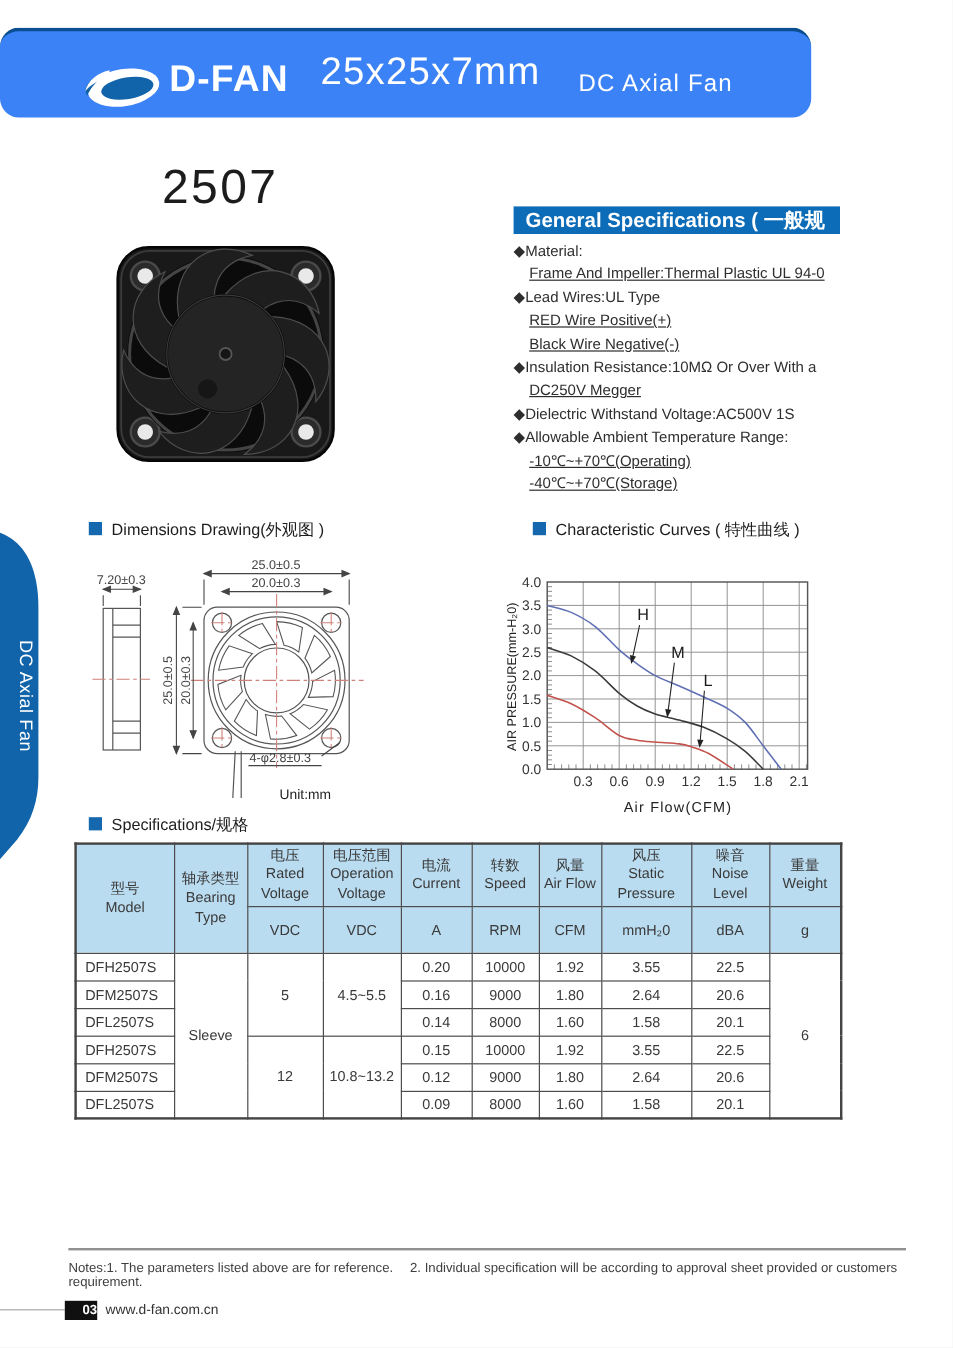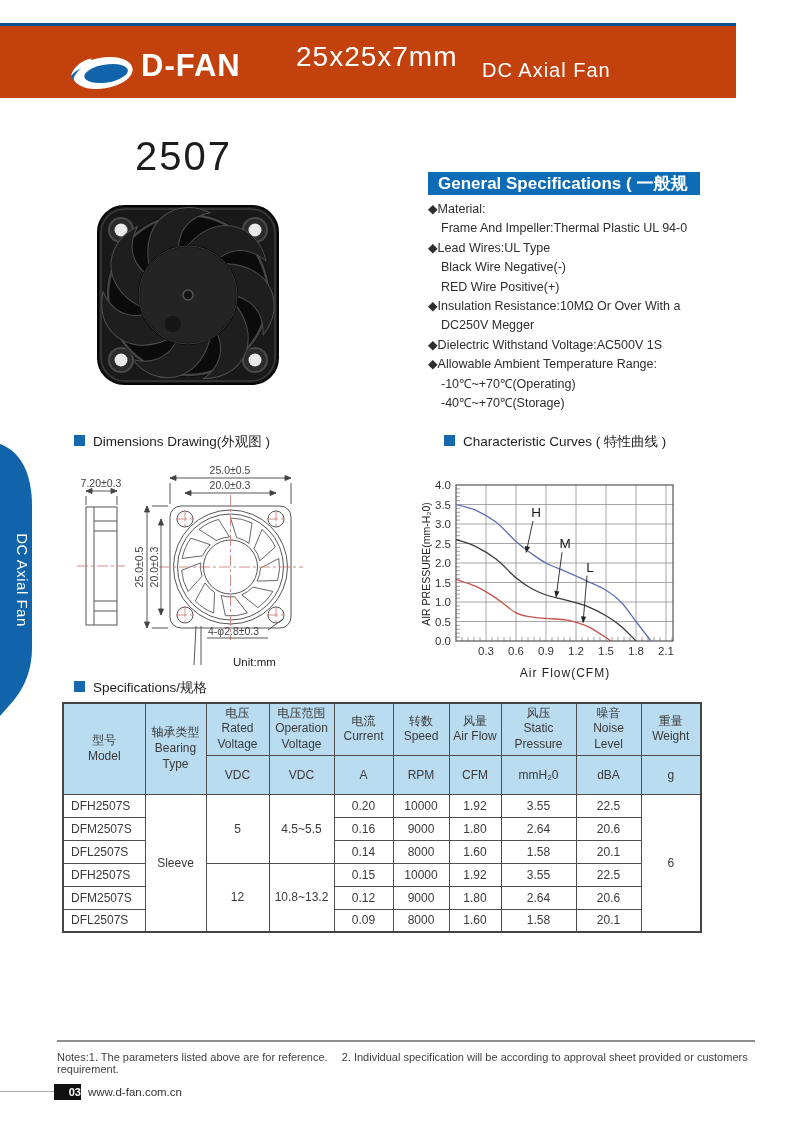--- a/index.html
+++ b/index.html
@@ -1,38 +1,38 @@
 <!DOCTYPE html>
 <html><head>
 <meta charset="utf-8">
 <style>
   * { margin:0; padding:0; box-sizing:border-box; }
   body { background:#d8d8d8; font-family:"Liberation Sans", sans-serif; }
   #page { position:relative; width:794px; height:1123px; background:#ffffff; margin:0 auto; overflow:hidden; }
 
   
-  .top-band { position:absolute; left:0; top:23px; width:736px; height:75px;
-              background:#c2410c; border-top:3px solid #0b4f92; color:#fff; }
+  .top-band { position:absolute; left:0; top:23px; width:676px; height:75px;
+              background:#3b82f6; border-top:3px solid #0b4f92; color:#fff;border-radius:16px; }
   .brand-logo { position:absolute; left:70px; top:25px; }
   .brand-text { position:absolute; left:141px; top:22px; font-size:31px; font-weight:bold; letter-spacing:1px; }
-  .title-main { position:absolute; left:296px; top:15px; font-size:28px; font-weight:400; letter-spacing:1px; }
+  .title-main { position:absolute; left:267px; top:15px; font-size:32px; font-weight:400; letter-spacing:1px; }
   .title-sub  { position:absolute; left:482px; top:33px; font-size:20px; letter-spacing:1px; }
 
   .model-no { position:absolute; left:135px; top:134px; font-size:40px; color:#1c1c1c; letter-spacing:2px; }
 
   .photo { position:absolute; left:95px; top:202px; }
 
   
   .gs-bar { position:absolute; left:428px; top:172px; width:272px; height:23px;
             background:#0d6cb7; color:#fff; font-size:17px; font-weight:bold;
             line-height:23px; padding-left:10px; }
   .gs-list { position:absolute; left:428px; top:200px; width:330px;
              font-size:12.5px; color:#2e2e2e; }
   .gs-list div { line-height:19.4px; white-space:nowrap; }
-  .gs-list .cont { padding-left:13px; }
+  .gs-list .cont { padding-left:13px;text-decoration:underline; }
 
   
   .sec-head { position:absolute; font-size:13.5px; color:#1d1d1d; white-space:nowrap;padding-left:16px; }
   .sec-sq { display:inline-block; width:11px; height:11px; background:#1568ae; margin-right:8px; }
 
   
   .spec-table { position:absolute; left:62px; top:702px; border-collapse:collapse;
                 table-layout:fixed; width:638px; font-size:12px; color:#3a3a3a; }
   .spec-table th, .spec-table td { border:1px solid #4d4d4d; text-align:center;
                 font-weight:normal; padding:1px 2px; }
@@ -112,22 +112,22 @@
     <circle cx="93" cy="93" r="49" fill="none" stroke="#3a3a3a" stroke-width="1"></circle>
     <circle cx="93" cy="93" r="5" fill="#151515" stroke="#555" stroke-width="1.5"></circle>
     <circle cx="78" cy="122" r="8" fill="#161616"></circle>
   </svg>
 
   <div class="gs-bar">General Specifications ( 一般规格 )</div>
   <div class="gs-list" id="gs-list">
       <div class="">◆Material:</div>
       <div class="cont">Frame And Impeller:Thermal Plastic UL 94-0</div>
       <div class="">◆Lead Wires:UL Type</div>
+      <div class="cont">RED Wire Positive(+)</div>
       <div class="cont">Black Wire Negative(-)</div>
-      <div class="cont">RED Wire Positive(+)</div>
       <div class="">◆Insulation Resistance:10MΩ Or Over With a</div>
       <div class="cont">DC250V Megger</div>
       <div class="">◆Dielectric Withstand Voltage:AC500V 1S</div>
       <div class="">◆Allowable Ambient Temperature Range:</div>
       <div class="cont">-10℃~+70℃(Operating)</div>
       <div class="cont">-40℃~+70℃(Storage)</div>
     </div>
 
   <div class="sec-head" style="left:58px; top:433px;">
     <span class="sec-sq"></span><span>Dimensions Drawing(外观图 )</span>

